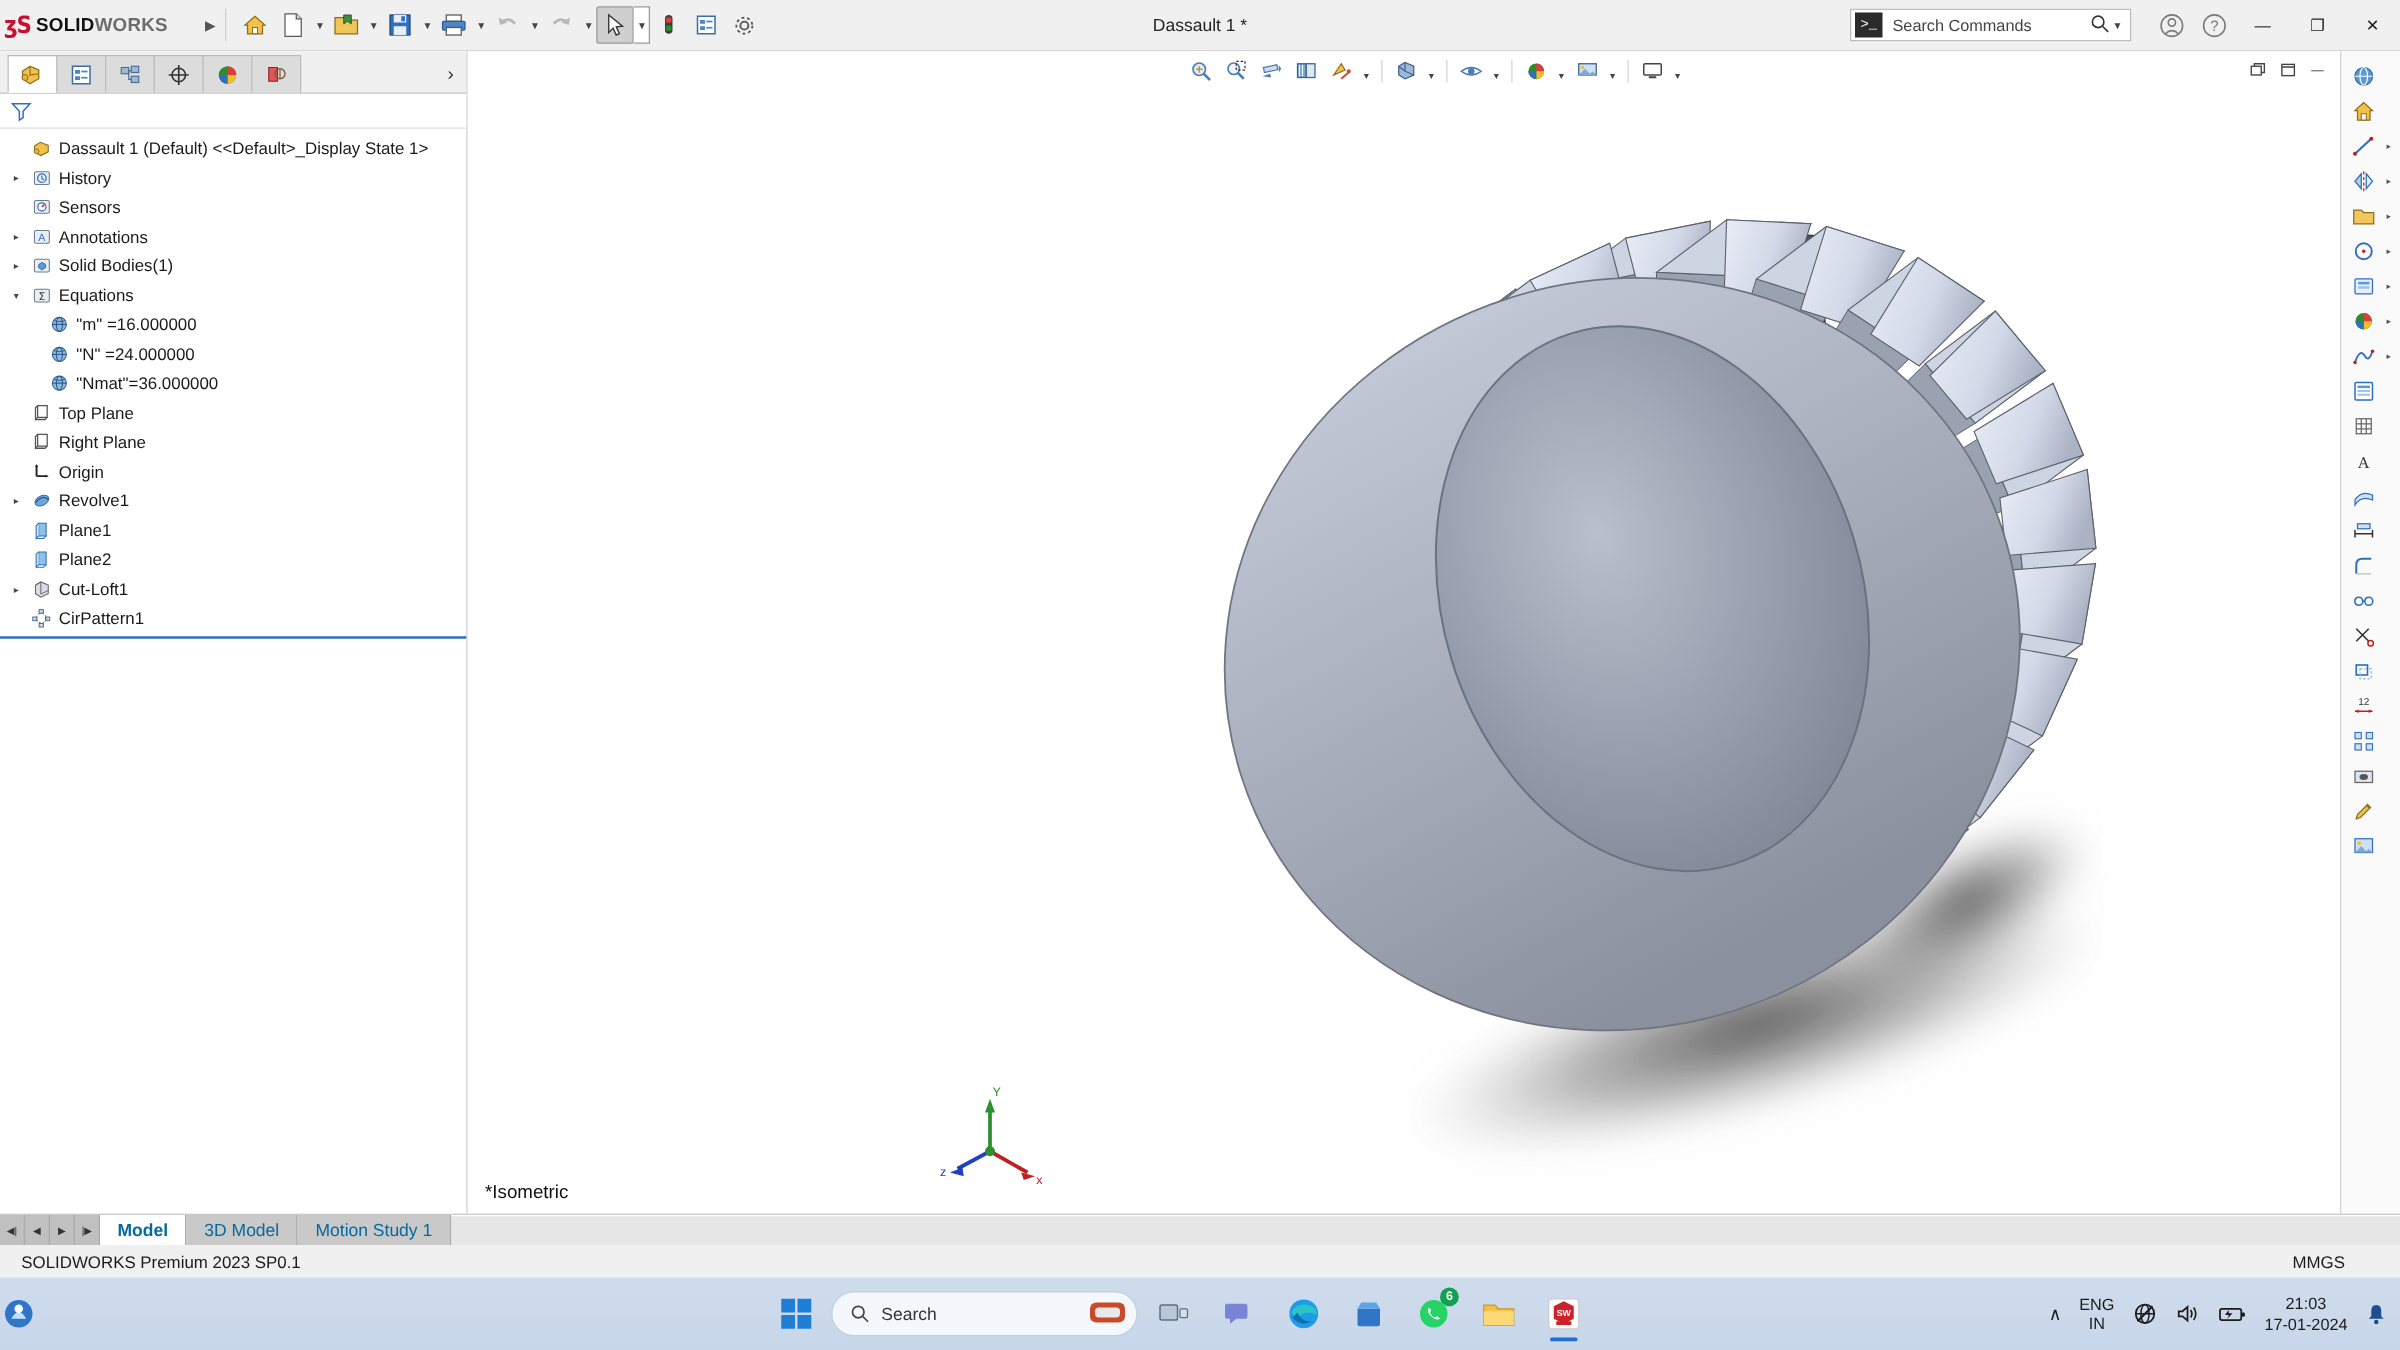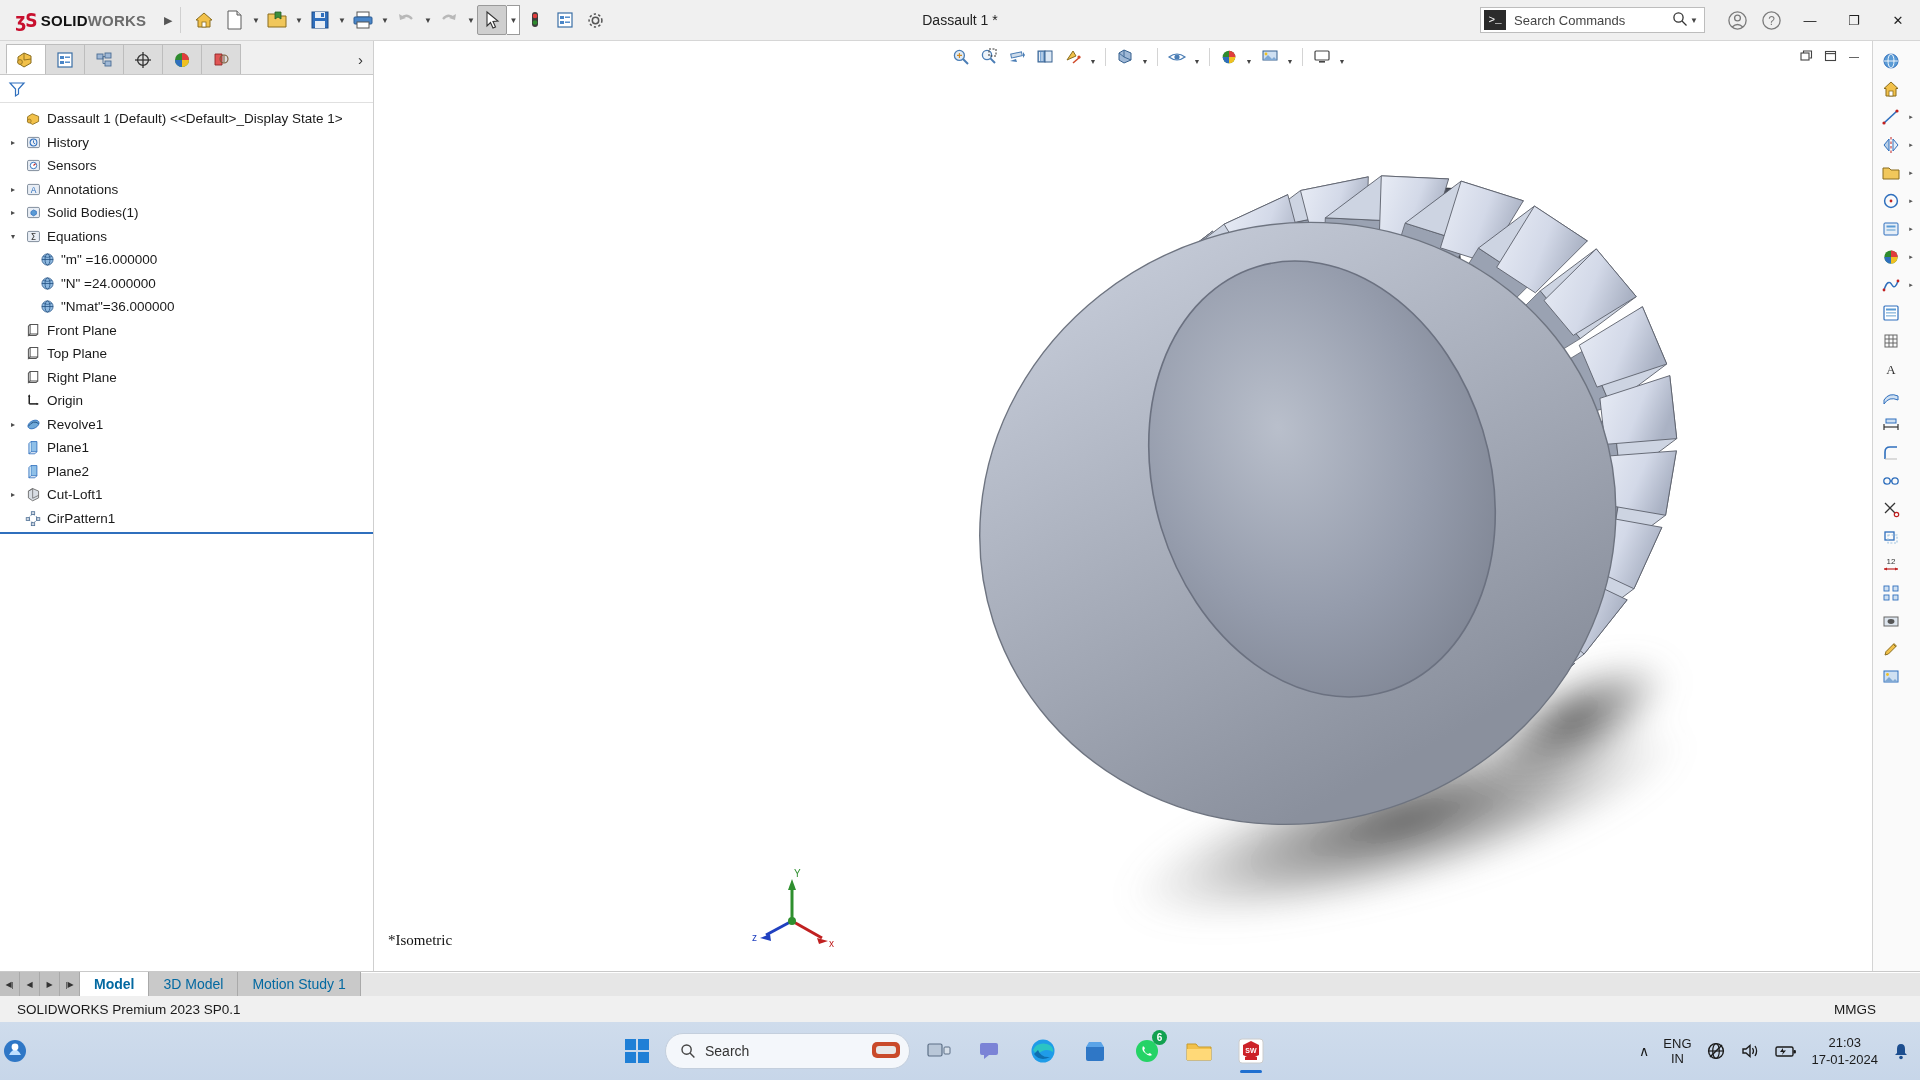--- a/index.html
+++ b/index.html
@@ -3,21 +3,21 @@
 <meta charset="utf-8">
 <style>
   * { box-sizing: border-box; margin:0; padding:0; }
   html,body { width:1920px; height:1080px; overflow:hidden;
     font-family:"Liberation Sans", sans-serif; font-size:13px; color:#1a1a1a; }
   body { background:#fff; position:relative; }
 
   
   .titlebar { position:absolute; left:0; top:0; width:1920px; height:41px;
      background:#f0f0f0; border-bottom:1px solid #d6d6d6; display:flex; align-items:center; }
-  .sw-logo { display:flex; align-items:center; padding-left:14px; width:150px; }
+  .sw-logo { display:flex; align-items:center; padding-left:2px; width:150px; }
   .ds-mark { color:#c8102e; font-weight:bold; font-size:19px; letter-spacing:-1px;
      font-family:"DejaVu Sans", sans-serif; transform:scaleX(0.9); }
   .sw-word { font-weight:bold; font-size:15px; letter-spacing:0.2px; margin-left:3px; }
   .sw-word .dark { color:#111; }
   .sw-word .grey { color:#6c6c6c; }
   .menu-arrow { margin-left:14px; color:#555; font-size:11px; }
   .tb-sep { width:1px; height:26px; background:#d0d0d0; margin:0 8px; }
 
   .tb-grp { display:flex; align-items:center; height:41px; }
   .tb-btn { width:30px; height:30px; display:flex; align-items:center; justify-content:center;
@@ -72,22 +72,22 @@
   .hud-btn { width:26px; height:24px; display:flex; align-items:center; justify-content:center;
      border:1px solid transparent; border-radius:2px; }
   .hud-caret { width:11px; height:24px; display:flex; align-items:flex-end; justify-content:center;
      font-size:7px; color:#444; padding-bottom:4px; }
   .hud-sep { width:1px; height:18px; background:#d4d4d4; margin:0 4px; }
 
   .doc-win-btns { position:absolute; right:8px; top:6px; display:flex; gap:4px; align-items:center; }
   .doc-wb { width:20px; height:18px; display:flex; align-items:center; justify-content:center;
      font-size:10px; color:#333; }
 
-  .viewlabel { position:absolute; left:13px; bottom:22px; font-size:15px; color:#111;
-     font-family:Liberation Serif, serif; }
+  .viewlabel { position:absolute; left:13px; bottom:9px; font-size:15px; color:#111;
+     font-family:Liberation Sans, sans-serif; }
 
   
   .right-bar { position:absolute; right:0; top:41px; width:48px; height:930px;
      background:#fafafa; border-left:1px solid #d4d4d4; padding-top:6px; }
   .rb-row { height:28px; display:flex; align-items:center; justify-content:space-between;
      padding:0 4px 0 6px; }
   .rb-icon { width:24px; height:24px; display:flex; align-items:center; justify-content:center; }
   .rb-caret { font-size:7px; color:#555; width:10px; text-align:center; }
 
   
@@ -419,31 +419,20 @@
           <span class="twist"></span>
           <span class="tico">
             <svg width="17" height="17" viewBox="0 0 20 20">
               <circle cx="10" cy="10" r="6.6" fill="#8fb9e0" stroke="#36618f" stroke-width="1"></circle>
               <ellipse cx="10" cy="10" rx="2.9" ry="6.6" fill="none" stroke="#1e4e80" stroke-width=".9"></ellipse>
               <line x1="3.4" y1="10" x2="16.6" y2="10" stroke="#1e4e80" stroke-width=".9"></line>
               <path d="M5 6.5 q5 2 10 0" fill="none" stroke="#1e4e80" stroke-width=".8"></path>
             </svg>
           </span>
           <span class="tlabel">"Nmat"=36.000000</span>
-        </div>
-        <div class="tnode">
-          <span class="twist"></span>
-          <span class="tico">
-            <svg width="17" height="17" viewBox="0 0 20 20">
-              <path d="M6 3 h9 v11 h-9 Z" fill="none" stroke="#555" stroke-width="1.2"></path>
-              <path d="M6 3 l-2 2 v11 l2-2" fill="none" stroke="#555" stroke-width="1.2"></path>
-              <path d="M4 16 h9 l2-2" fill="none" stroke="#555" stroke-width="1.2"></path>
-            </svg>
-          </span>
-          <span class="tlabel">Front Plane</span>
         </div>
         <div class="tnode">
           <span class="twist"></span>
           <span class="tico">
             <svg width="17" height="17" viewBox="0 0 20 20">
               <path d="M6 3 h9 v11 h-9 Z" fill="none" stroke="#555" stroke-width="1.2"></path>
               <path d="M6 3 l-2 2 v11 l2-2" fill="none" stroke="#555" stroke-width="1.2"></path>
               <path d="M4 16 h9 l2-2" fill="none" stroke="#555" stroke-width="1.2"></path>
             </svg>
           </span>

